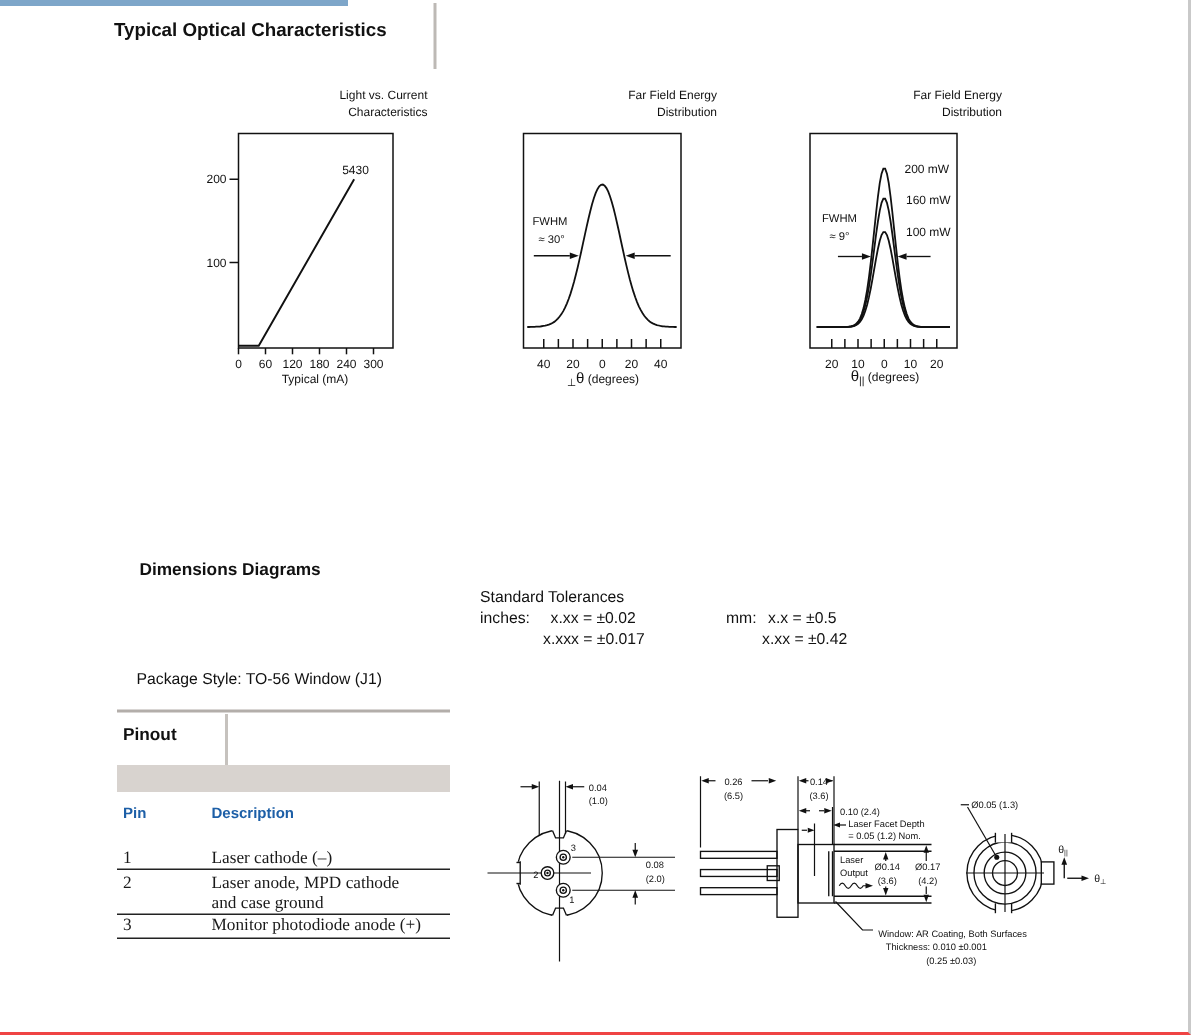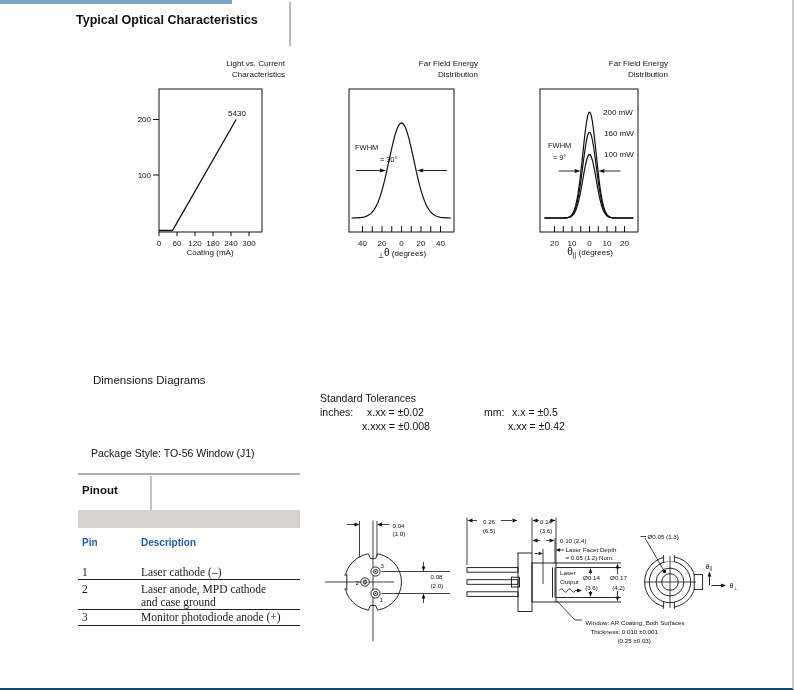--- a/index.html
+++ b/index.html
@@ -1,23 +1,23 @@
 <!DOCTYPE html>
 <html><head>
 <meta charset="utf-8">
 <style>
   html,body{margin:0;padding:0;background:#fff;}
   .page{position:relative;width:794px;height:690px;background:#fff;overflow:hidden;
         font-family:"Liberation Sans",sans-serif;color:#111;
-        border-right:2px solid #c9c9c9;border-bottom:2px solid #0c4a6e;box-sizing:border-box;}
+        border-right:2px solid #c9c9c9;border-bottom:2px solid #ef4444;box-sizing:border-box;}
   .abs{position:absolute;white-space:nowrap;}
   .topbar{position:absolute;left:0;top:0;width:232px;height:4px;background:#7ea6c9;}
   .vrule-top{position:absolute;left:289px;top:2px;width:2px;height:44px;background:#bdb9b5;}
   .h-main{left:76px;top:13px;font-size:12.5px;font-weight:bold;}
-  .h-dim{left:93px;top:374px;font-size:11.5px;font-weight:normal;}
+  .h-dim{left:93px;top:374px;font-size:11.5px;font-weight:bold;}
   .spec{font-size:10.5px;}
   .pkg{left:91px;top:447px;font-size:10.5px;}
   .hrule{position:absolute;left:78px;top:473px;width:222px;height:2px;background:#b3aeaa;}
   .h-pinout{left:82px;top:484px;font-size:11.5px;font-weight:bold;}
   .vrule-pinout{position:absolute;left:150px;top:476px;width:2px;height:41px;background:#c6c2be;}
   .band{position:absolute;left:78px;top:510px;width:222px;height:18px;background:#d8d3cf;}
   .colhdr{font-size:10px;font-weight:bold;color:#1d5fa7;}
   .cell{font-family:"Liberation Serif",serif;font-size:11.5px;color:#1a1a1a;}
   .rowline{position:absolute;left:78px;width:222px;height:1px;background:#222;}
   .ctitle{position:absolute;text-align:right;font-size:8px;line-height:11px;}
@@ -265,38 +265,38 @@
         <line x1="615.75" y1="226" x2="615.75" y2="232" stroke="#111" stroke-width="1"></line>
         <line x1="624.5" y1="226" x2="624.5" y2="232" stroke="#111" stroke-width="1"></line>
         <text x="624.5" y="245.5" text-anchor="middle" font-size="8" fill="#111">20</text>
         <line x1="558.625668789809" y1="171" x2="574.625668789809" y2="171" stroke="#111" stroke-width="0.9"></line>
         <polygon points="580.625668789809,171 574.625668789809,168.9 574.625668789809,173.1" fill="#111"></polygon>
         <line x1="620.374331210191" y1="171" x2="604.374331210191" y2="171" stroke="#111" stroke-width="0.9"></line>
         <polygon points="598.374331210191,171 604.374331210191,168.9 604.374331210191,173.1" fill="#111"></polygon>
       </g>
     </svg>
 
-  <div class="xlab" style="left:160px;top:247px;width:100px">Coating (mA)</div>
+  <div class="xlab" style="left:160px;top:247px;width:100px">Typical (mA)</div>
   <div class="xlab" style="left:352px;top:247px;width:100px"><span class="subsc">⊥</span><span class="theta">θ</span><span> (degrees)</span></div>
   <div class="xlab" style="left:540px;top:246px;width:100px"><span class="theta">θ</span><span class="subsc">||</span><span> (degrees)</span></div>
 
   <div class="ann" style="left:355px;top:143px">FWHM</div>
-  <div class="ann" style="left:380px;top:155px">≈ 30°</div>
+  <div class="ann" style="left:359px;top:155px">≈ 30°</div>
   <div class="ann" style="left:548px;top:141px">FWHM</div>
   <div class="ann" style="left:553px;top:153px">≈ 9°</div>
 
   <div class="clab" style="left:603px;top:108px">200 mW</div>
   <div class="clab" style="left:604px;top:129px">160 mW</div>
   <div class="clab" style="left:604px;top:150px">100 mW</div>
 
   <div class="abs h-dim">Dimensions Diagrams</div>
   <div class="abs spec" style="left:320px;top:392px">Standard Tolerances</div>
   <div class="abs spec" style="left:320px;top:406px">inches:</div>
   <div class="abs spec" style="left:367px;top:406px">x.xx = ±0.02</div>
-  <div class="abs spec" style="left:362px;top:420px">x.xxx = ±0.008</div>
+  <div class="abs spec" style="left:362px;top:420px">x.xxx = ±0.017</div>
   <div class="abs spec" style="left:484px;top:406px">mm:</div>
   <div class="abs spec" style="left:512px;top:406px">x.x = ±0.5</div>
   <div class="abs spec" style="left:508px;top:420px">x.xx = ±0.42</div>
   <div class="abs pkg">Package Style: TO-56 Window (J1)</div>
 
   <div class="hrule"></div>
   <div class="abs h-pinout">Pinout</div>
   <div class="vrule-pinout"></div>
   <div class="band"></div>
 

